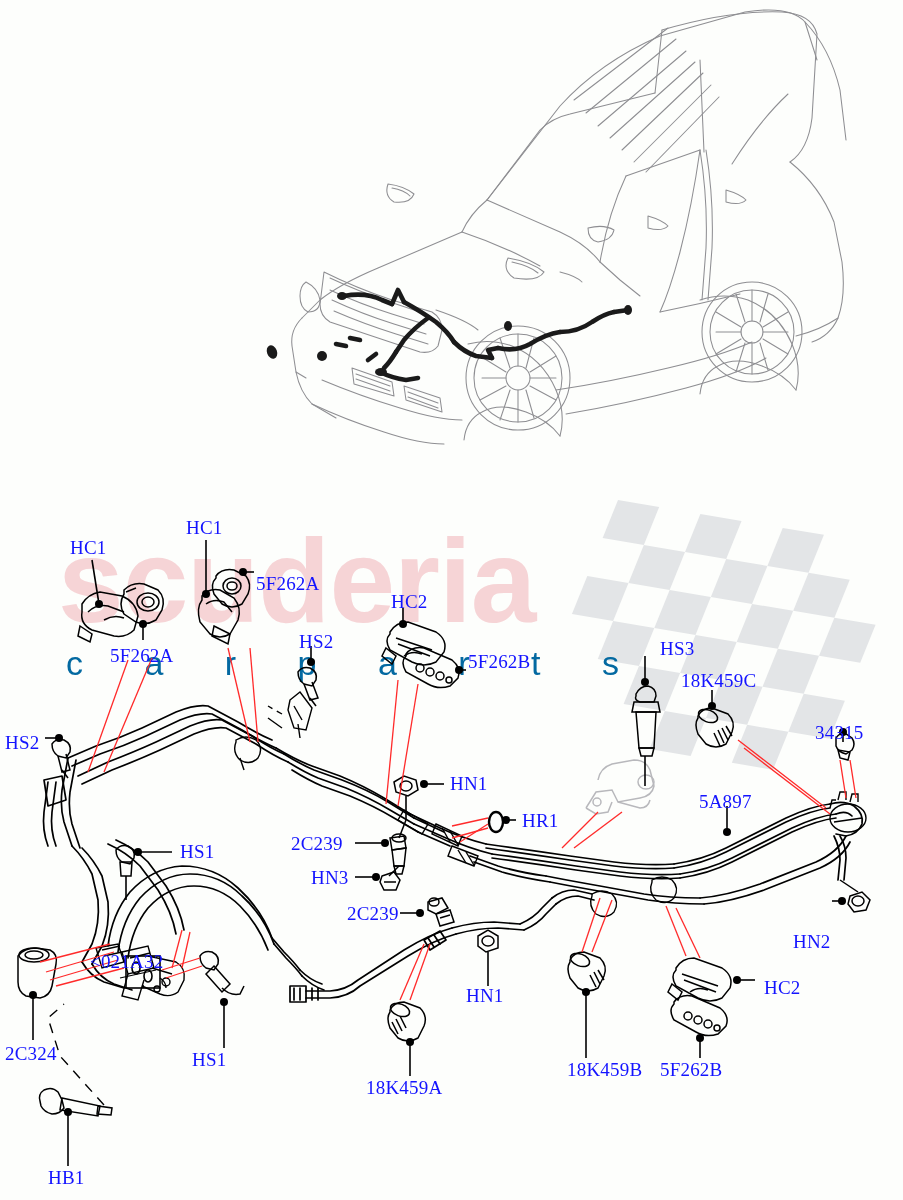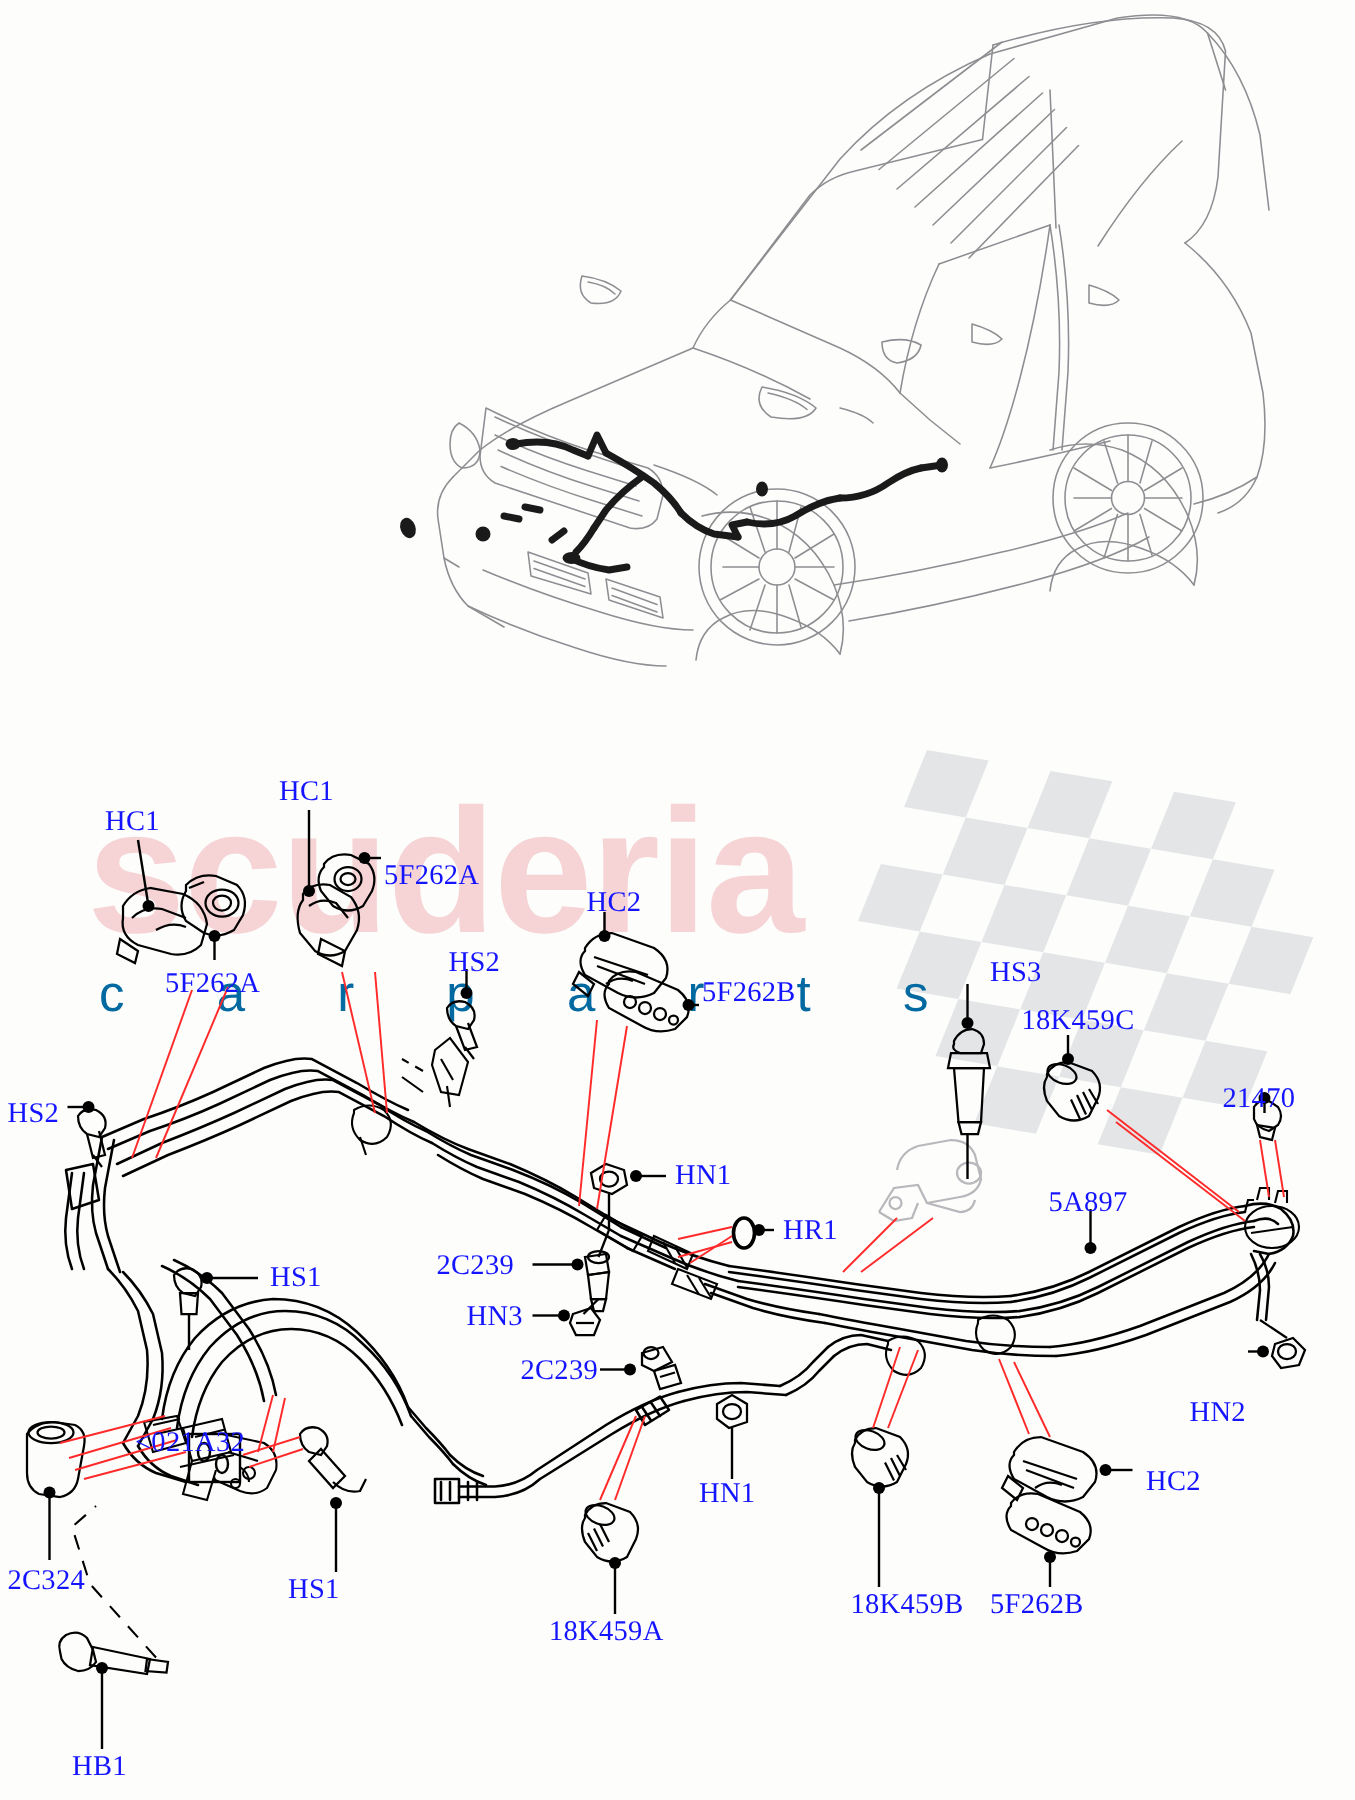--- a/index.html
+++ b/index.html
@@ -669,21 +669,21 @@
 
   <div class="lbl" style="left:70px;  top:538px;">HC1</div>
   <div class="lbl" style="left:186px; top:518px;">HC1</div>
   <div class="lbl" style="left:256px; top:574px;">5F262A</div>
   <div class="lbl" style="left:110px; top:646px;">5F262A</div>
   <div class="lbl" style="left:299px; top:632px;">HS2</div>
   <div class="lbl" style="left:391px; top:592px;">HC2</div>
   <div class="lbl" style="left:468px; top:652px;">5F262B</div>
   <div class="lbl" style="left:632px; top:639px;margin-left:28px;">HS3</div>
   <div class="lbl" style="left:681px; top:671px;">18K459C</div>
-  <div class="lbl" style="left:815px; top:723px;">21470</div>
+  <div class="lbl" style="left:815px; top:723px;">34315</div>
   <div class="lbl" style="left:5px;   top:733px;">HS2</div>
   <div class="lbl" style="left:180px; top:842px;">HS1</div>
   <div class="lbl" style="left:450px; top:774px;">HN1</div>
   <div class="lbl" style="left:522px; top:811px;">HR1</div>
   <div class="lbl" style="left:291px; top:834px;">2C239</div>
   <div class="lbl" style="left:311px; top:868px;">HN3</div>
   <div class="lbl" style="left:699px; top:792px;">5A897</div>
   <div class="lbl" style="left:793px; top:932px;">HN2</div>
   <div class="lbl" style="left:347px; top:904px;">2C239</div>
   <div class="lbl" style="left:466px; top:986px;">HN1</div>

